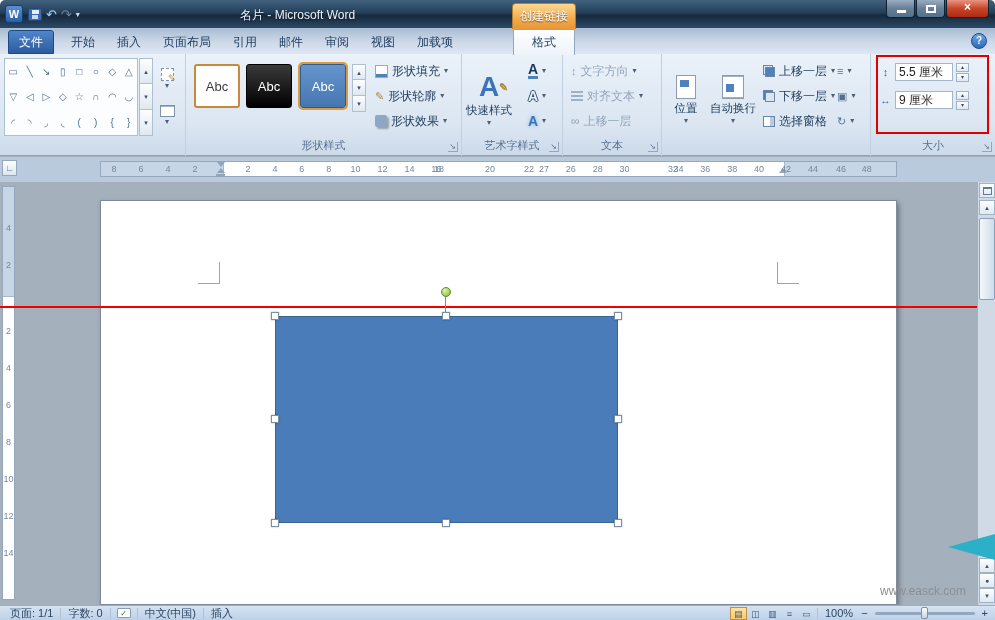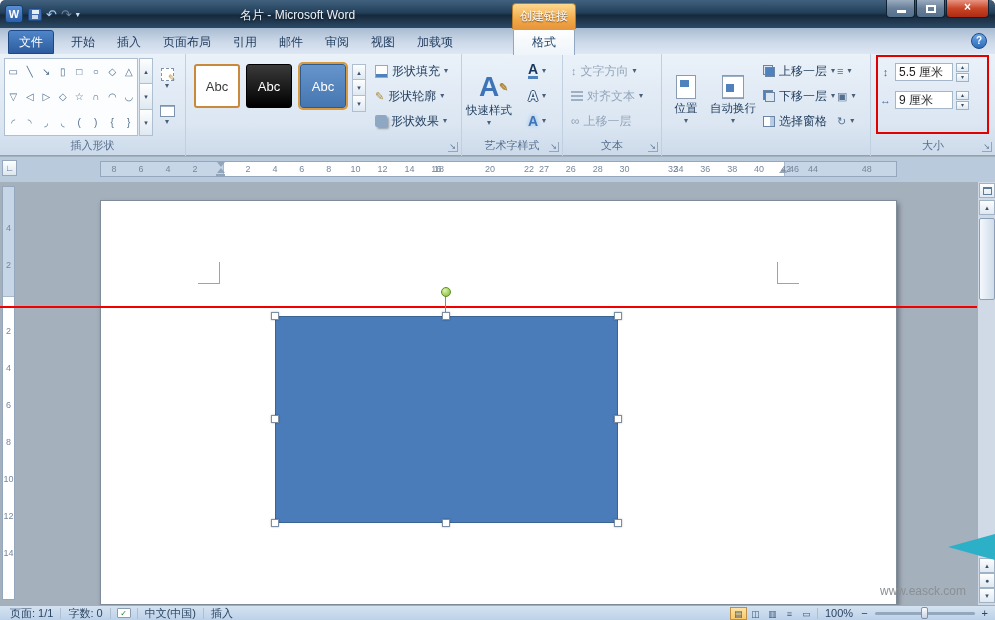--- a/index.html
+++ b/index.html
@@ -268,21 +268,20 @@
         <div class="gsb">▾</div>
       </div>
       <div class="vbtn" style="left:152px;top:6px;width:30px;height:36px">
         <span class="es-icon"></span>
         <span class="caret">▾</span>
       </div>
       <div class="vbtn" style="left:152px;top:46px;width:30px;height:30px">
         <span class="tb-icon"></span>
         <span class="caret">▾</span>
       </div>
-      <div class="rg-label">插入形状</div>
     </div>
 
     <div class="rg" style="left:186px;width:276px">
       <div class="style-thumb thumb1" style="left:8px">Abc</div>
       <div class="style-thumb thumb2" style="left:60px">Abc</div>
       <div class="style-thumb thumb3" style="left:114px">Abc</div>
       <div class="gal-scroll" style="left:166px;top:10px">
         <div class="gsb" style="height:16px;line-height:15px">▴</div>
         <div class="gsb" style="height:16px;line-height:15px">▾</div>
         <div class="gsb" style="height:16px;line-height:15px">▾</div>
@@ -295,20 +294,21 @@
       <div class="hbtn" style="left:186px;top:31px">
         <span class="outline-icon">✎</span>
         <span>形状轮廓</span>
         <span class="caret">▾</span>
       </div>
       <div class="hbtn" style="left:186px;top:56px">
         <span class="effects-icon"></span>
         <span>形状效果</span>
         <span class="caret">▾</span>
       </div>
+      <div class="rg-label">形状样式</div>
       <div class="launcher">↘</div>
     </div>
 
     <div class="rg" style="left:462px;width:101px">
       <div class="vbtn" style="left:4px;top:4px;width:46px;height:82px">
         <span class="wa-bigA">A</span>
         <span>快速样式</span>
         <span class="caret">▾</span>
       </div>
       <div class="wa-mini" style="left:54px;top:6px">
@@ -437,21 +437,21 @@
       <span class="rnum" style="left: 562.8px;">26</span>
       <span class="rnum" style="left: 589.7px;">28</span>
       <span class="rnum" style="left: 616.6px;">30</span>
       <span class="rnum" style="left: 665px;">32</span>
       <span class="rnum" style="left: 670.4px;">34</span>
       <span class="rnum" style="left: 697.3px;">36</span>
       <span class="rnum" style="left: 724.2px;">38</span>
       <span class="rnum" style="left: 751.1px;">40</span>
       <span class="rnum" style="left: 778px;">42</span>
       <span class="rnum" style="left: 804.9px;">44</span>
-      <span class="rnum" style="left: 783px; text-align: right;">46</span>
+      <span class="rnum" style="left: 830px; text-align: right;">46</span>
       <span class="rnum" style="left: 858.7px;">48</span>
     </div>
 
   <div class="doc-area">
     <div class="vruler">
       <div class="vruler-white"></div>
     <span class="vnum" style="top: 36px;">4</span>
         <span class="vnum" style="top: 73px;">2</span>
         <span class="vnum" style="top: 139px;">2</span>
         <span class="vnum" style="top: 176px;">4</span>

